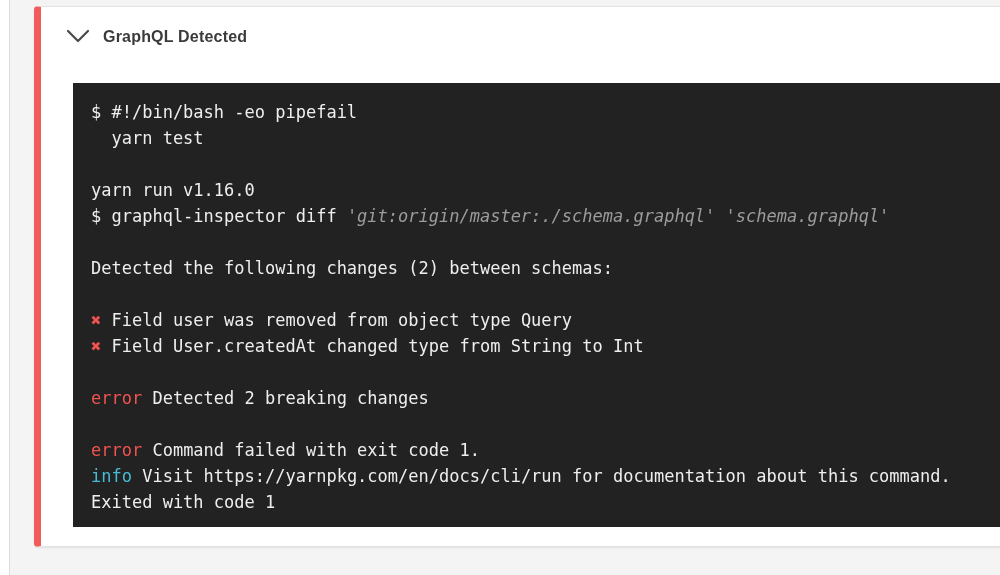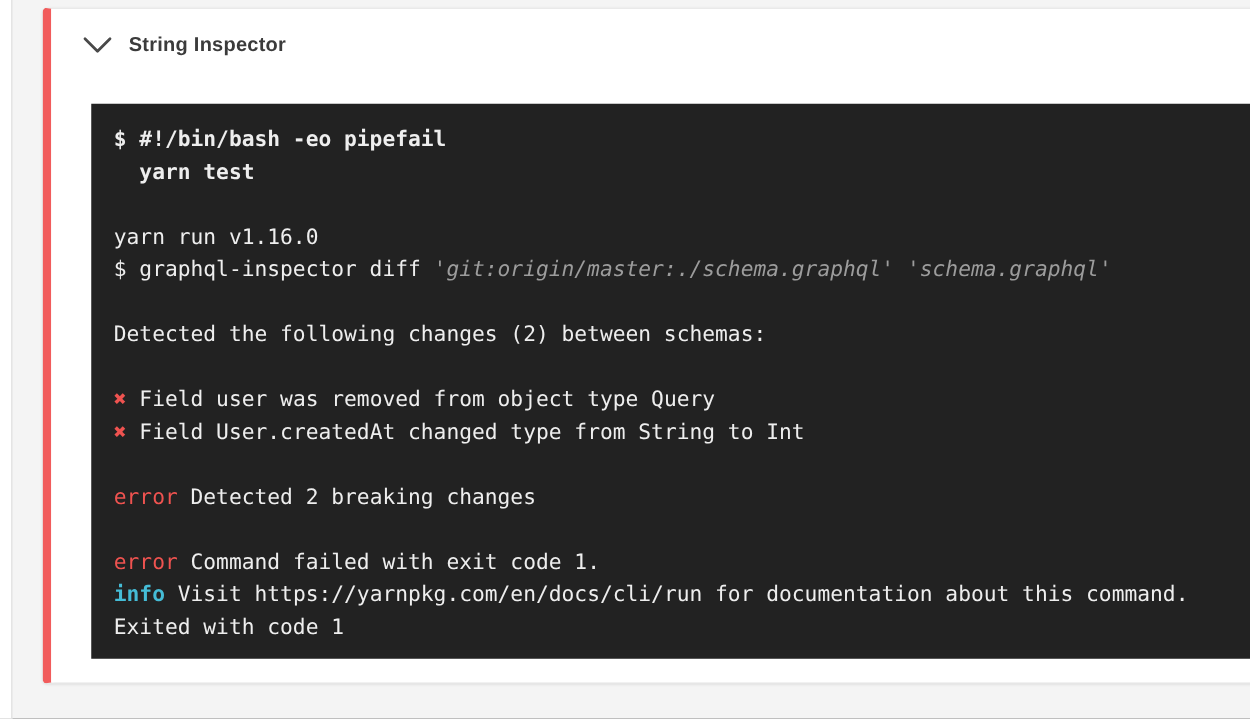--- a/index.html
+++ b/index.html
@@ -58,34 +58,34 @@
     color: var(--term-fg, #eeeeee);
     padding: 16px 18px 12px 18px;
     font-family: "DejaVu Sans Mono", monospace;
     font-size: 17px;
     line-height: 26px;
     white-space: pre;
     overflow: hidden;
   }
   .term-line { min-height: 26px; }
   .term-line:empty::before { content: "\00a0"; }
-  .seg-bold { font-weight: bold; }
+  .seg-bold { font-weight: normal; }
   .seg-red  { color: var(--c-red, #ef5350); }
-  .seg-cyan { color: var(--c-cyan, #45bcd6); font-weight: bold; }
+  .seg-cyan { color: var(--c-cyan, #45bcd6); }
   .seg-dim  { color: var(--c-dim, #9c9c9c); font-style: italic; }
 </style>
 </head>
 <body>
 
 <div class="left-rail"></div>
 
 <div class="step-card">
   <div class="step-header">
     <span class="chevron">
       <svg width="24" height="16" viewBox="0 0 24 16" fill="none">
         <polyline points="2,2 12,12 22,2" stroke="currentColor" stroke-width="2.2" stroke-linecap="round" stroke-linejoin="round" fill="none"></polyline>
       </svg>
     </span>
-    <span class="step-title">String Inspector</span>
+    <span class="step-title">GraphQL Detected</span>
   </div>
 
   <div class="terminal" id="terminal"><div class="term-line"><span class="seg-bold">$ #!/bin/bash -eo pipefail</span></div><div class="term-line"><span class="seg-bold">  yarn test</span></div><div class="term-line"></div><div class="term-line"><span>yarn run v1.16.0</span></div><div class="term-line"><span>$ graphql-inspector diff </span><span class="seg-dim">'git:origin/master:./schema.graphql'</span><span> </span><span class="seg-dim">'schema.graphql'</span></div><div class="term-line"></div><div class="term-line"><span>Detected the following changes (2) between schemas:</span></div><div class="term-line"></div><div class="term-line"><span class="seg-red">✖</span><span> Field user was removed from object type Query</span></div><div class="term-line"><span class="seg-red">✖</span><span> Field User.createdAt changed type from String to Int</span></div><div class="term-line"></div><div class="term-line"><span class="seg-red">error</span><span> Detected 2 breaking changes</span></div><div class="term-line"></div><div class="term-line"><span class="seg-red">error</span><span> Command failed with exit code 1.</span></div><div class="term-line"><span class="seg-cyan">info</span><span> Visit https://yarnpkg.com/en/docs/cli/run for documentation about this command.</span></div><div class="term-line"><span>Exited with code 1</span></div></div>
 </div>
 
 </body></html>

